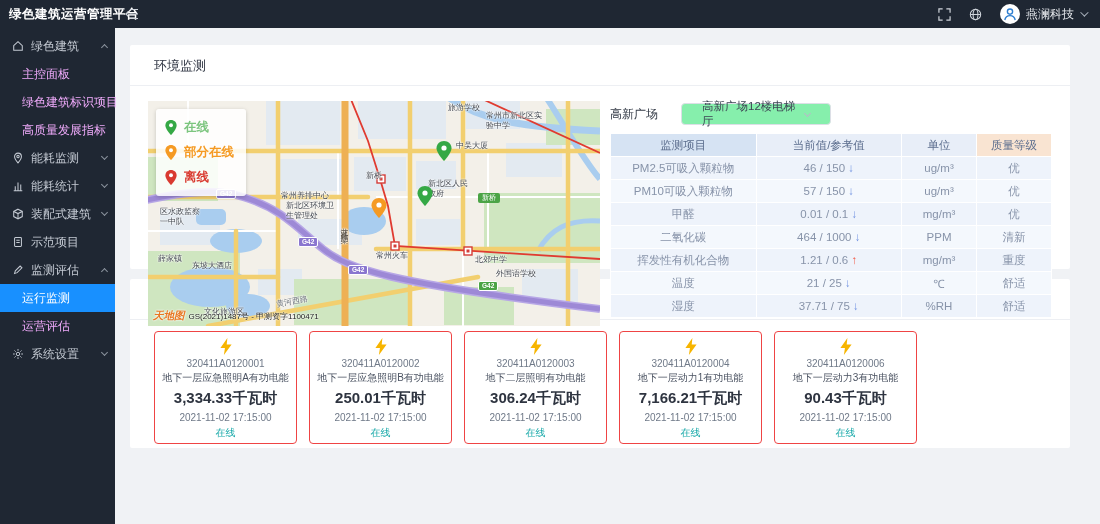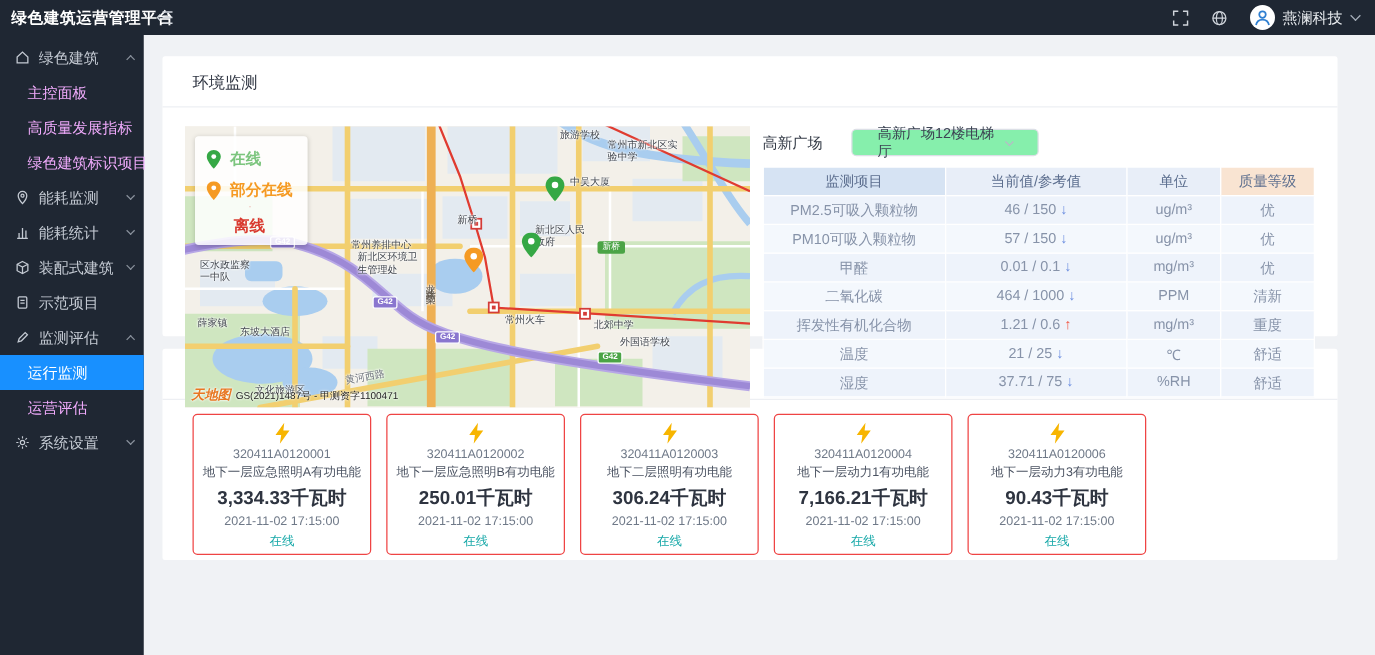--- a/index.html
+++ b/index.html
@@ -61,21 +61,21 @@
   .road-label { color:#6b7078; }
   .vroad { writing-mode:vertical-rl; font-size:8px; color:#5c5347; letter-spacing:2px; }
   .pin { position:absolute; z-index:4; }
   .legend { position:absolute; left:8px; top:8px; z-index:5;
     background:rgba(255,255,255,.85); border-radius:3px; padding:6px 12px 6px 9px;
     box-shadow:0 1px 4px rgba(0,0,0,.18); }
   .legend-item { display:flex; align-items:center; gap:7px; height:25px;
     font-size:12.5px; font-weight:bold; }
   .legend-item.on  { color:#7cc57e; }
   .legend-item.part{ color:#f59a23; }
-  .legend-item.off { color:#d93a30;flex-direction:column; }
+  .legend-item.off { color:#d93a30; }
   .attrib { position:absolute; left:5px; bottom:3px; z-index:5; display:flex;
     align-items:center; gap:4px; font-size:8px; color:#1d1d1d;
     text-shadow:0 0 2px #fff,0 0 2px #fff; }
   .tdt-logo { color:#e87722; font-weight:bold; font-style:italic; font-size:10.5px; }
 
   
   .panel { flex:1; }
   .selector-row { display:flex; align-items:center; gap:23px; margin:2px 0 8px; }
   .site-label { font-size:12px; color:#333a46; }
   .select { width:150px; height:22px; border:1px solid #dcdfe6; border-radius:4px;
@@ -149,24 +149,24 @@
           <path d="M2 6.6 7 2l5 4.6V12H2z"></path>
         </svg>
       </span>
     <span class="mi-label">绿色建筑</span>
     <span class="mi-caret up"></span>
   </div>
   <div class="smi">
       <span>主控面板</span>
     </div>
   <div class="smi">
+      <span>绿色建筑标识项目</span>
+    </div>
+  <div class="smi">
       <span>高质量发展指标</span>
-    </div>
-  <div class="smi">
-      <span>绿色建筑标识项目</span>
     </div>
 
   <div class="mi">
     <span class="mi-icon">
       <svg width="12" height="12" viewBox="0 0 14 14" fill="none" stroke="#c4cad3" stroke-width="1.2">
           <path d="M7 1.3a4 4 0 0 0-4 4C3 8.3 7 12.7 7 12.7s4-4.4 4-7.4a4 4 0 0 0-4-4z"></path>
           <circle cx="7" cy="5.3" r="1.4"></circle>
         </svg>
       </span>
     <span class="mi-label">能耗监测</span>
@@ -331,21 +331,21 @@
         <div class="mlabel wrap" style="left:280px; top:78px; width:40px;">新北区人民政府</div>
         <div class="mlabel" style="left:133px; top:90px;">常州养排中心</div>
         <div class="mlabel wrap" style="left:138px; top:100px; width:52px;">新北区环境卫生管理处</div>
         <div class="mlabel wrap" style="left:12px; top:106px; width:44px;">区水政监察一中队</div>
         <div class="mlabel" style="left:10px; top:153px;">薛家镇</div>
         <div class="mlabel" style="left:44px; top:160px;">东坡大酒店</div>
         <div class="mlabel" style="left:50px; top:196px;margin-top:36px;">华夏艺博园</div>
         <div class="mlabel" style="left:56px; top:206px;">文化旅游区</div>
         <div class="mlabel road-label" style="left:128px; top:196px; transform:rotate(-10deg);">黄河西路</div>
         <div class="mlabel vroad" style="left:191px; top:120px;">龙江路高架</div>
-        <div class="mlabel" style="left:228px; top:150px;margin-left:28px;">常州火车</div>
+        <div class="mlabel" style="left:228px; top:150px;">常州火车</div>
         <div class="mlabel" style="left:327px; top:154px;">北郊中学</div>
         <div class="mlabel" style="left:348px; top:168px;font-family:Liberation Serif, serif;">外国语学校</div>
         <div class="mlabel badge-g42" style="left:68px; top:88px;">G42</div>
         <div class="mlabel badge-g42" style="left:150px; top:136px;">G42</div>
         <div class="mlabel badge-g42" style="left:200px; top:164px;">G42</div>
         <div class="mlabel badge-g42 greenv" style="left:330px; top:180px;">G42</div>
 
         <div class="pin" style="left:288px; top:40px;">
           <svg width="16" height="20" viewBox="0 0 16 20">
               <path d="M8 0C3.6 0 .5 3.2.5 7.2.5 12.2 8 20 8 20s7.5-7.8 7.5-12.8C15.5 3.2 12.4 0 8 0z" fill="#35a845"></path>

